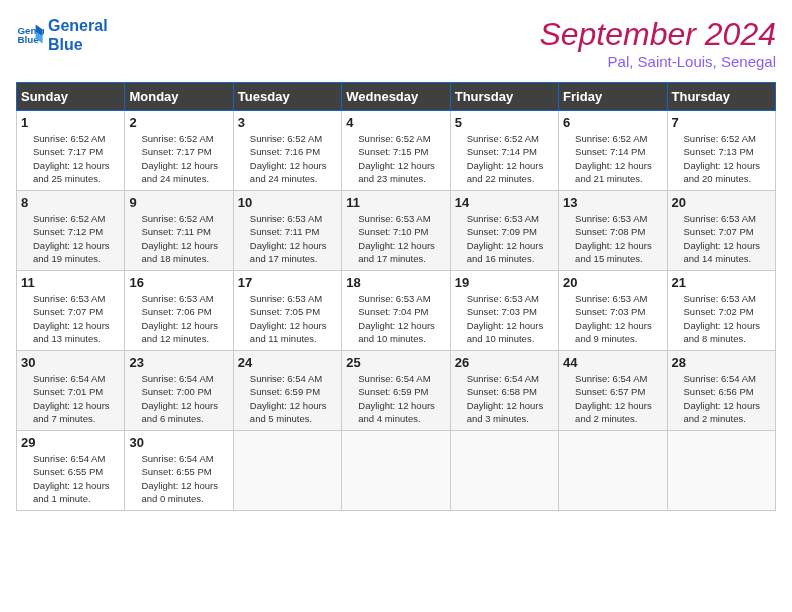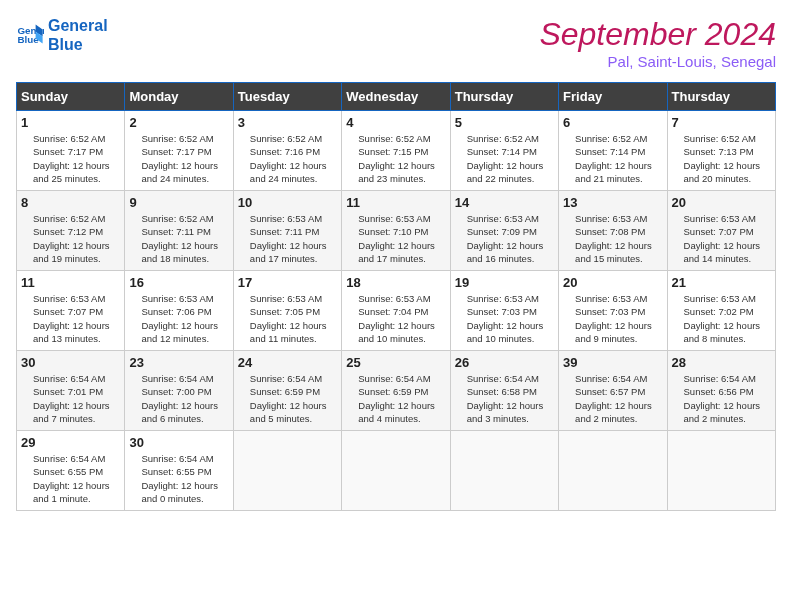--- a/index.html
+++ b/index.html
@@ -221,21 +221,21 @@
         </td>
         <td>
           <span class="day-number">25</span>
           <div class="day-info">Sunrise: 6:54 AM<br>Sunset: 6:59 PM<br>Daylight: 12 hours and 4 minutes.</div>
         </td>
         <td>
           <span class="day-number">26</span>
           <div class="day-info">Sunrise: 6:54 AM<br>Sunset: 6:58 PM<br>Daylight: 12 hours and 3 minutes.</div>
         </td>
         <td>
-          <span class="day-number">39</span>
+          <span class="day-number">44</span>
           <div class="day-info">Sunrise: 6:54 AM<br>Sunset: 6:57 PM<br>Daylight: 12 hours and 2 minutes.</div>
         </td>
         <td>
           <span class="day-number">28</span>
           <div class="day-info">Sunrise: 6:54 AM<br>Sunset: 6:56 PM<br>Daylight: 12 hours and 2 minutes.</div>
         </td>
       </tr>
       <tr>
         <td>
           <span class="day-number">29</span>

